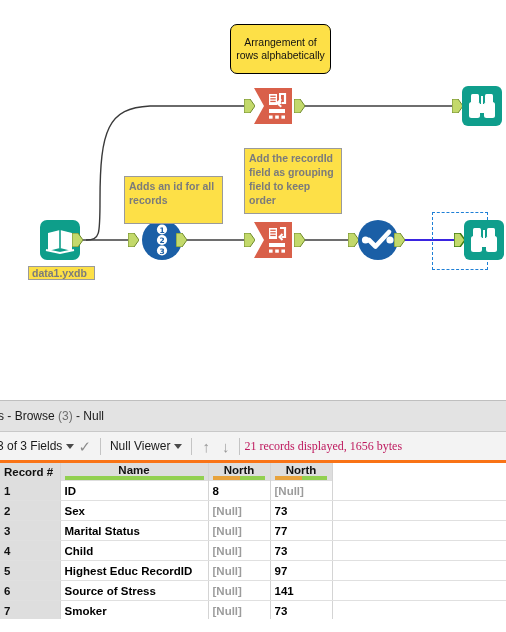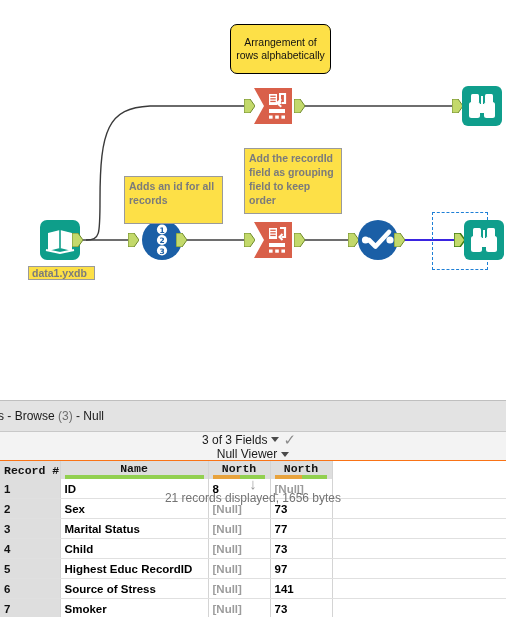--- a/index.html
+++ b/index.html
@@ -85,59 +85,57 @@
   #res-title{
     font-size:12px;color:#1a1a1a;
     margin-left:-8px;
     white-space:nowrap;
   }
   #res-title .dim{color:#6e6e6e;}
 
   #res-toolbar{
     height:28px;
     background:#f3f3f3;
-    border-bottom:1px solid #f97316;
+    border-bottom:3px solid #f97316;
     display:flex;align-items:center;
     font-size:12px;color:#1a1a1a;
     white-space:nowrap;
-    flex-direction:column;
   }
   #res-toolbar .tb-item{display:flex;align-items:center;gap:4px;padding:0 5px;}
   #res-toolbar .tb-first{margin-left:-8px;}
   .caret{
     width:0;height:0;
     border-left:4px solid transparent;
     border-right:4px solid transparent;
     border-top:5px solid #4a4a4a;
     display:inline-block;
   }
   .tb-sep{width:1px;height:17px;background:#c4c4c4;margin:0 4px;}
   .check{color:#8a8a8a;font-size:15px;line-height:1;}
   .arrowglyph{color:#9a9a9a;font-size:15px;line-height:1;padding:0 6px;}
-  .tb-status{color:#737373;}
+  .tb-status{color:#be185d;font-family:Liberation Serif, serif;}
 
   
   #grid{width:506px;font-size:11.5px;border-collapse:collapse;table-layout:fixed;}
   #grid th,#grid td{
     padding:0 4px;height:19px;
     border-right:1px solid #d4d4d4;
     border-bottom:1px solid #e0e0e0;
     overflow:hidden;white-space:nowrap;
     text-align:left;
     font-weight:bold;
   }
   #grid thead th{
     background:#dedede;
     border-bottom:none;
     font-weight:bold;
     color:#111;
     height:18px;
     position:relative;
     text-align:center;
-    font-family:Liberation Mono, monospace;
   }
   #grid thead th.hleft{text-align:left;}
   .colbar{height:4px;display:flex;}
   .colbar .seg{height:4px;}
   #grid tbody td.recnum{
     background:#dedede;font-weight:bold;color:#111;
   }
   #grid tbody td.nullv{color:#9c9c9c;}
   #grid tbody tr td{background:#ffffff;}
   .gridwrap{width:506px;height:156px;overflow:hidden;}

